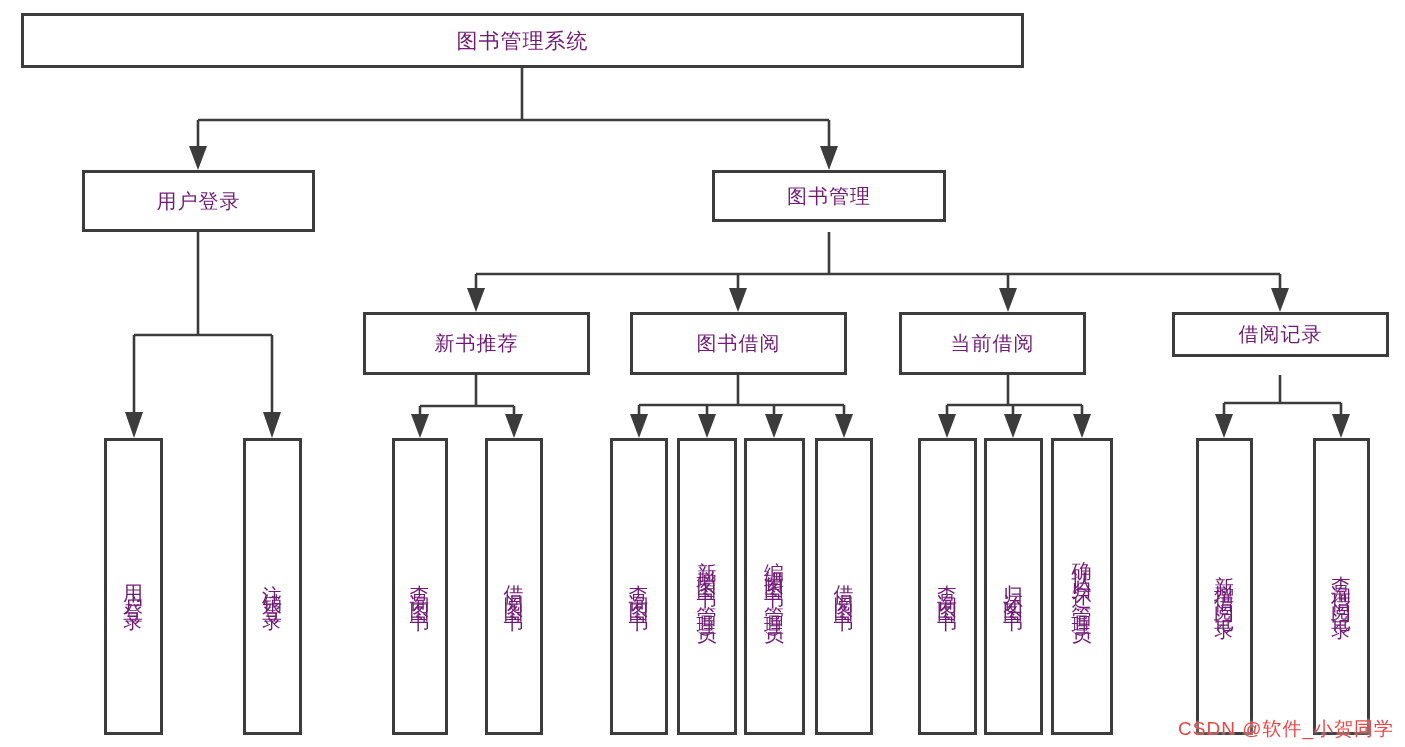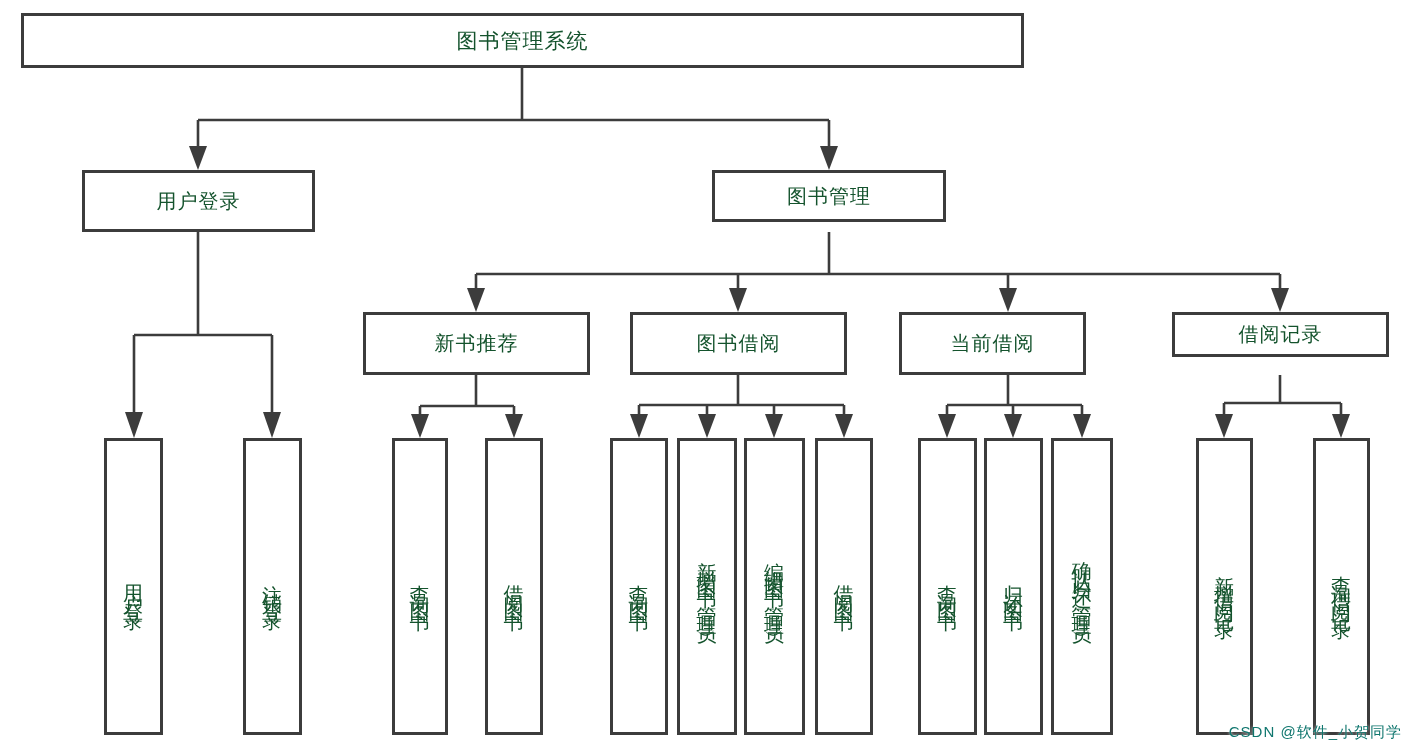--- a/index.html
+++ b/index.html
@@ -12,37 +12,37 @@
   }
   .wires{position:absolute;left:0;top:0;width:1405px;height:747px;}
   .wires path{stroke:#3c3c3c;stroke-width:2.6;fill:none;}
   .wires polygon{fill:#3c3c3c;stroke:none;}
   .box{
     position:absolute;
     box-sizing:border-box;
     border:3px solid #3c3c3c;
     background:#ffffff;
     display:flex;align-items:center;justify-content:center;
-    color:#14532d;
+    color:#701a75;
   }
   .box.h{font-size:20px;letter-spacing:1px;white-space:nowrap;}
   .box.h.root{font-size:21px;}
   .box.v{
     writing-mode:vertical-rl;
     text-orientation:mixed;
     font-size:20px;
     letter-spacing:9px;
     line-height:1;
   }
   .watermark{
     position:absolute;
-    right:3px;bottom:5px;
-    font-size:15px;
+    right:11px;bottom:5px;
+    font-size:19px;
     letter-spacing:1px;
-    color:#0f766e;
+    color:#ef4444;
     white-space:nowrap;
     text-shadow:0 0 3px #ffffff;
   }
 </style>
 </head>
 <body>
 
 <div class="stage">
 
   <svg class="wires" viewBox="0 0 1405 747" xmlns="http://www.w3.org/2000/svg">

